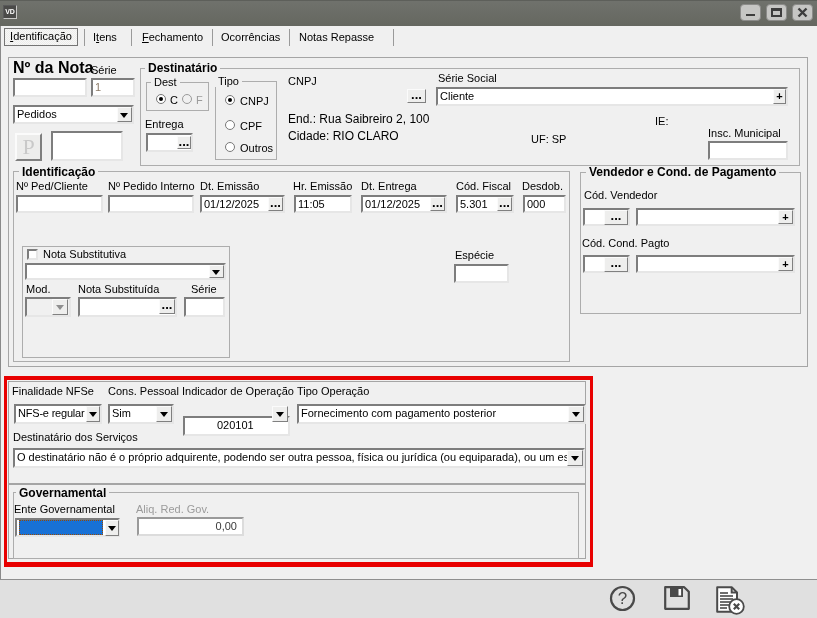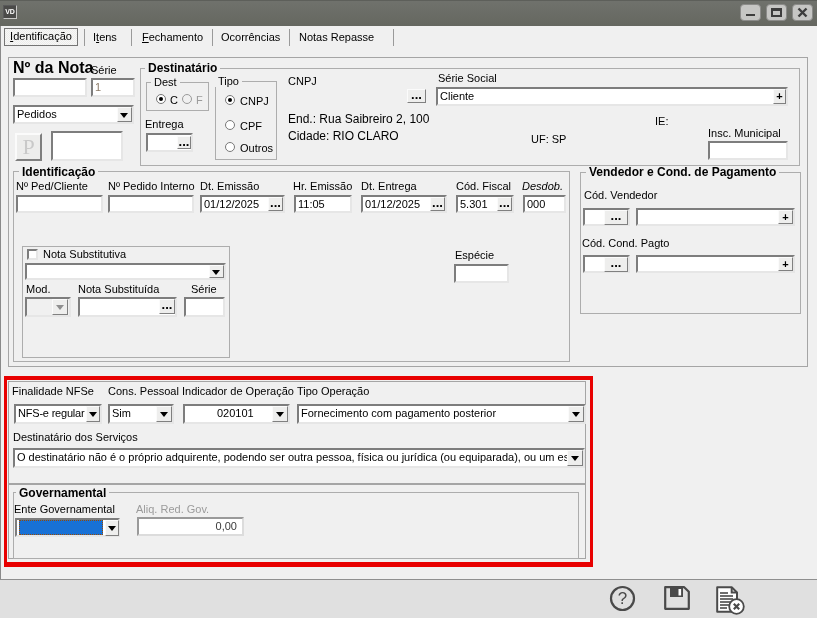--- a/index.html
+++ b/index.html
@@ -125,21 +125,21 @@
 <div class="in" style="left:708px;top:141px;width:80px;height:19px;"></div>
 
 <div class="grp" style="left:13px;top:171px;width:557px;height:191px;"></div>
 <div class="gl b" style="left:19px;top:166px;">Identificação</div>
 <div class="lb" style="left:16px;top:181px;">Nº Ped/Cliente</div>
 <div class="lb" style="left:108px;top:181px;">Nº Pedido Interno</div>
 <div class="lb" style="left:200px;top:181px;">Dt. Emissão</div>
 <div class="lb" style="left:293px;top:181px;">Hr. Emissão</div>
 <div class="lb" style="left:361px;top:181px;">Dt. Entrega</div>
 <div class="lb" style="left:456px;top:181px;">Cód. Fiscal</div>
-<div class="lb" style="left:522px;top:181px;font-style:italic;">Desdob.</div>
+<div class="lb" style="left:522px;top:181px;">Desdob.</div>
 <div class="in" style="left:16px;top:195px;width:87px;height:18px;"></div>
 <div class="in" style="left:108px;top:195px;width:86px;height:18px;"></div>
 <div class="in" style="left:200px;top:195px;width:85px;height:18px;">01/12/2025</div>
 <div class="rb" style="left:268px;top:197px;width:15px;height:14px;">
       <div class="dots">...</div>
     </div>
 <div class="in" style="left:294px;top:195px;width:58px;height:18px;">11:05</div>
 <div class="in" style="left:361px;top:195px;width:86px;height:18px;">01/12/2025</div>
 <div class="rb" style="left:430px;top:197px;width:15px;height:14px;">
       <div class="dots">...</div>
@@ -193,21 +193,21 @@
 <div class="lb" style="left:12px;top:386px;">Finalidade NFSe</div>
 <div class="lb" style="left:108px;top:386px;">Cons. Pessoal</div>
 <div class="lb" style="left:182px;top:386px;">Indicador de Operação</div>
 <div class="lb" style="left:297px;top:386px;">Tipo Operação</div>
 <div class="in" style="left:14px;top:404px;width:88px;height:20px;padding-left:2px;letter-spacing:-0.2px;">NFS-e regular</div>
 <div class="rb" style="left:86px;top:406px;width:14px;height:16px;"></div>
 <div class="dn" style="left:89px;top:412px;"></div>
 <div class="in" style="left:108px;top:404px;width:66px;height:20px;">Sim</div>
 <div class="rb" style="left:156px;top:406px;width:16px;height:16px;"></div>
 <div class="dn" style="left:160px;top:412px;"></div>
-<div class="in" style="left:183px;top:404px;width:107px;height:20px;padding-left:32px;">020101</div>
+<div class="in" style="left:183px;top:416px;width:107px;height:20px;padding-left:32px;">020101</div>
 <div class="rb" style="left:272px;top:406px;width:16px;height:16px;"></div>
 <div class="dn" style="left:276px;top:412px;"></div>
 <div class="in" style="left:297px;top:404px;width:289px;height:20px;">Fornecimento com pagamento posterior</div>
 <div class="rb" style="left:568px;top:406px;width:16px;height:16px;"></div>
 <div class="dn" style="left:572px;top:412px;"></div>
 <div class="lb" style="left:13px;top:432px;">Destinatário dos Serviços</div>
 <div class="in" style="left:13px;top:448px;width:572px;height:20px;">O destinatário não é o próprio adquirente, podendo ser outra pessoa, física ou jurídica (ou equiparada), ou um est</div>
 <div class="rb" style="left:567px;top:450px;width:16px;height:16px;"></div>
 <div class="dn" style="left:571px;top:456px;"></div>
 

